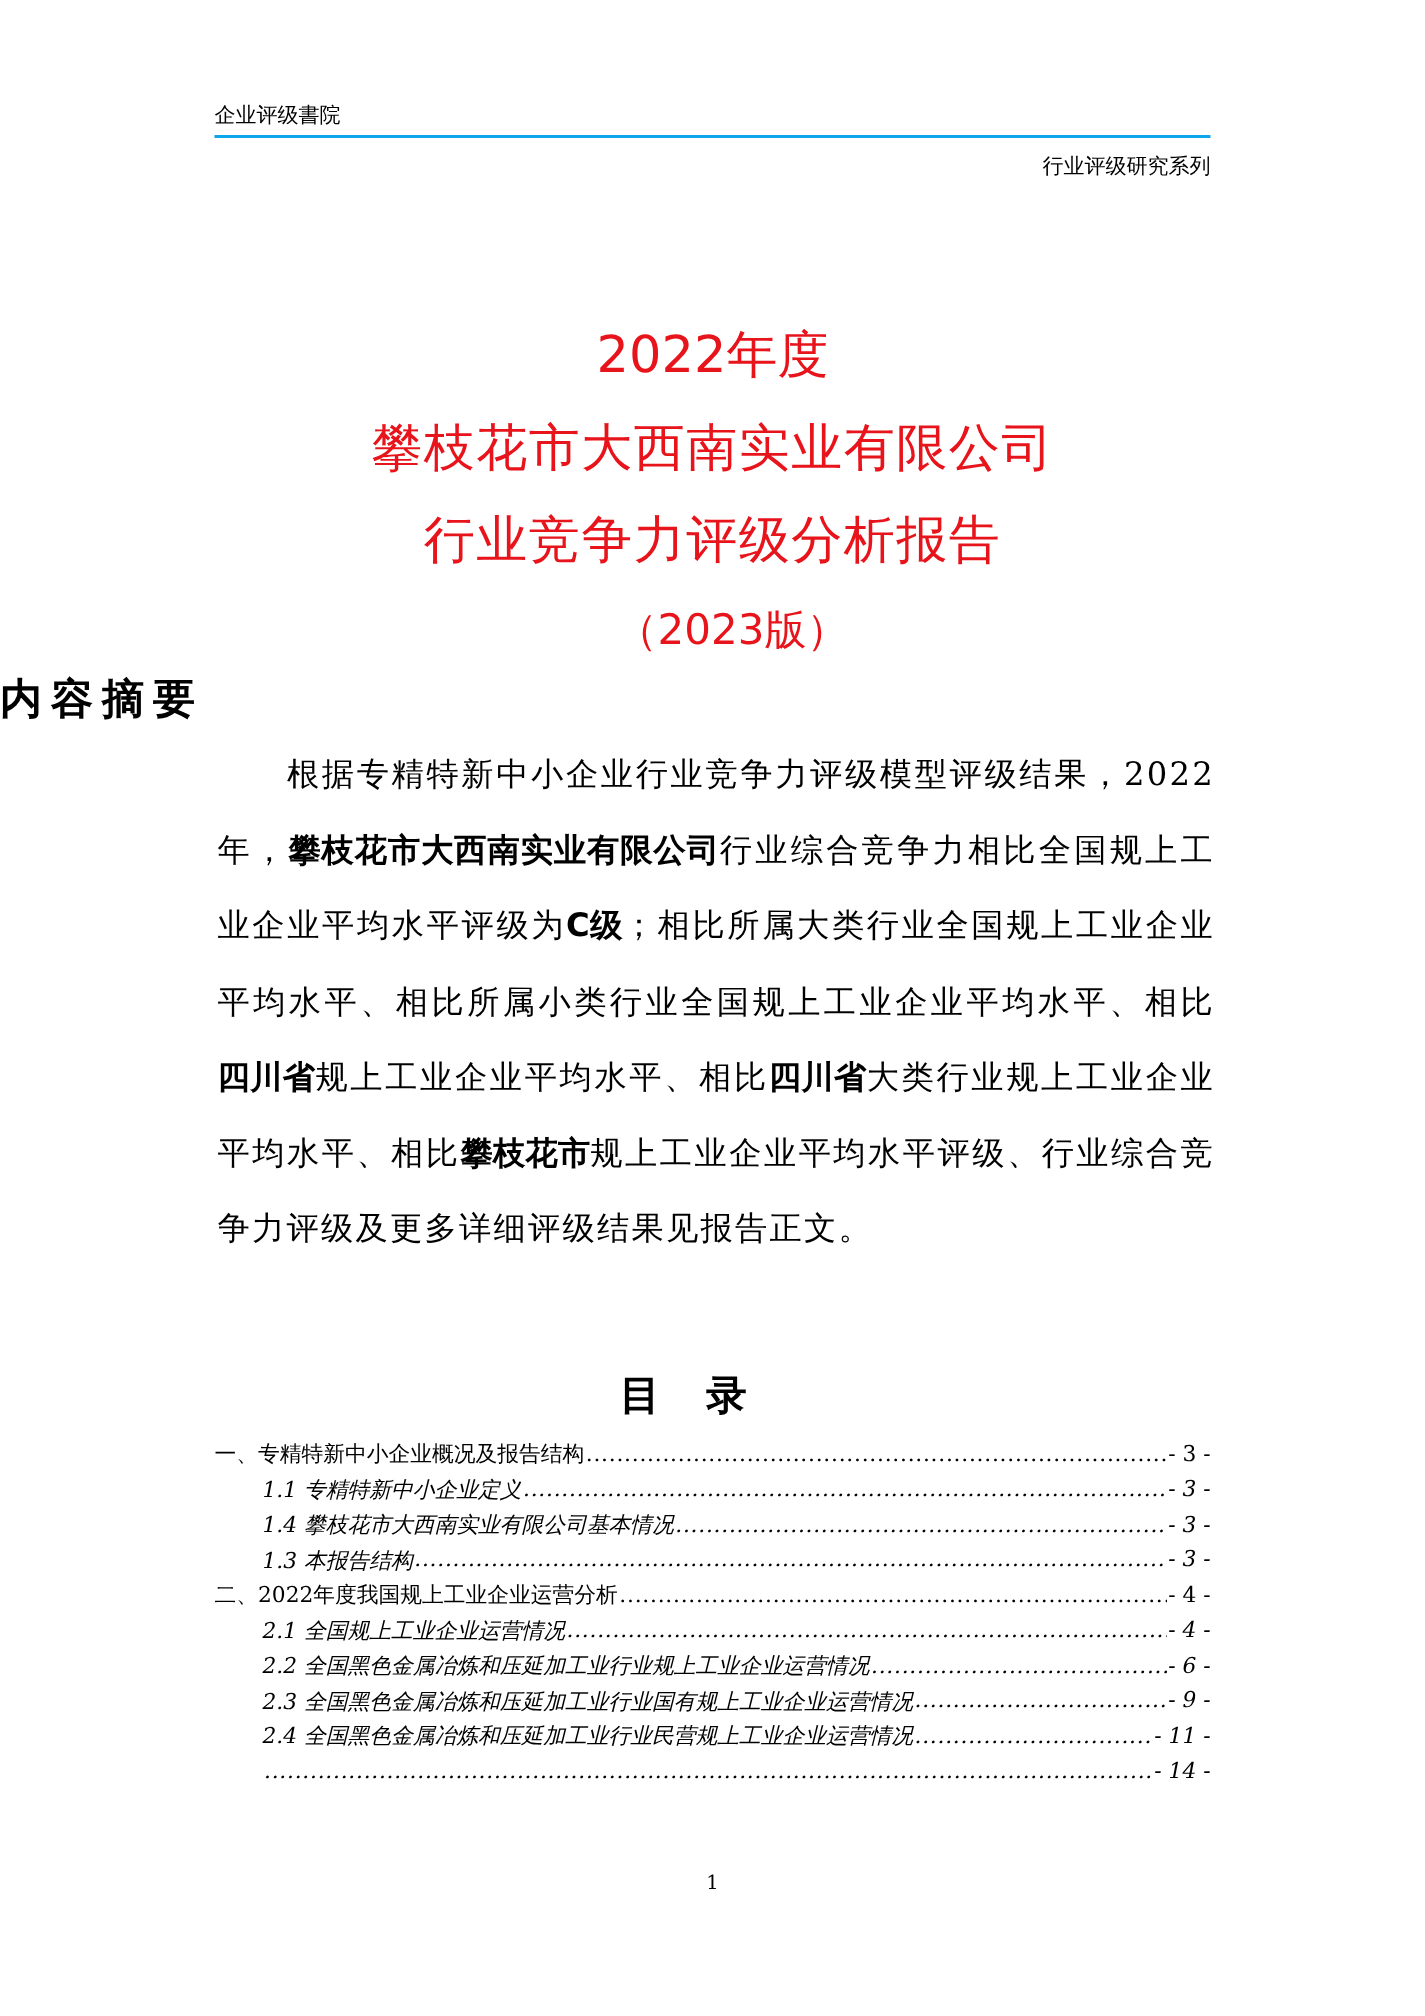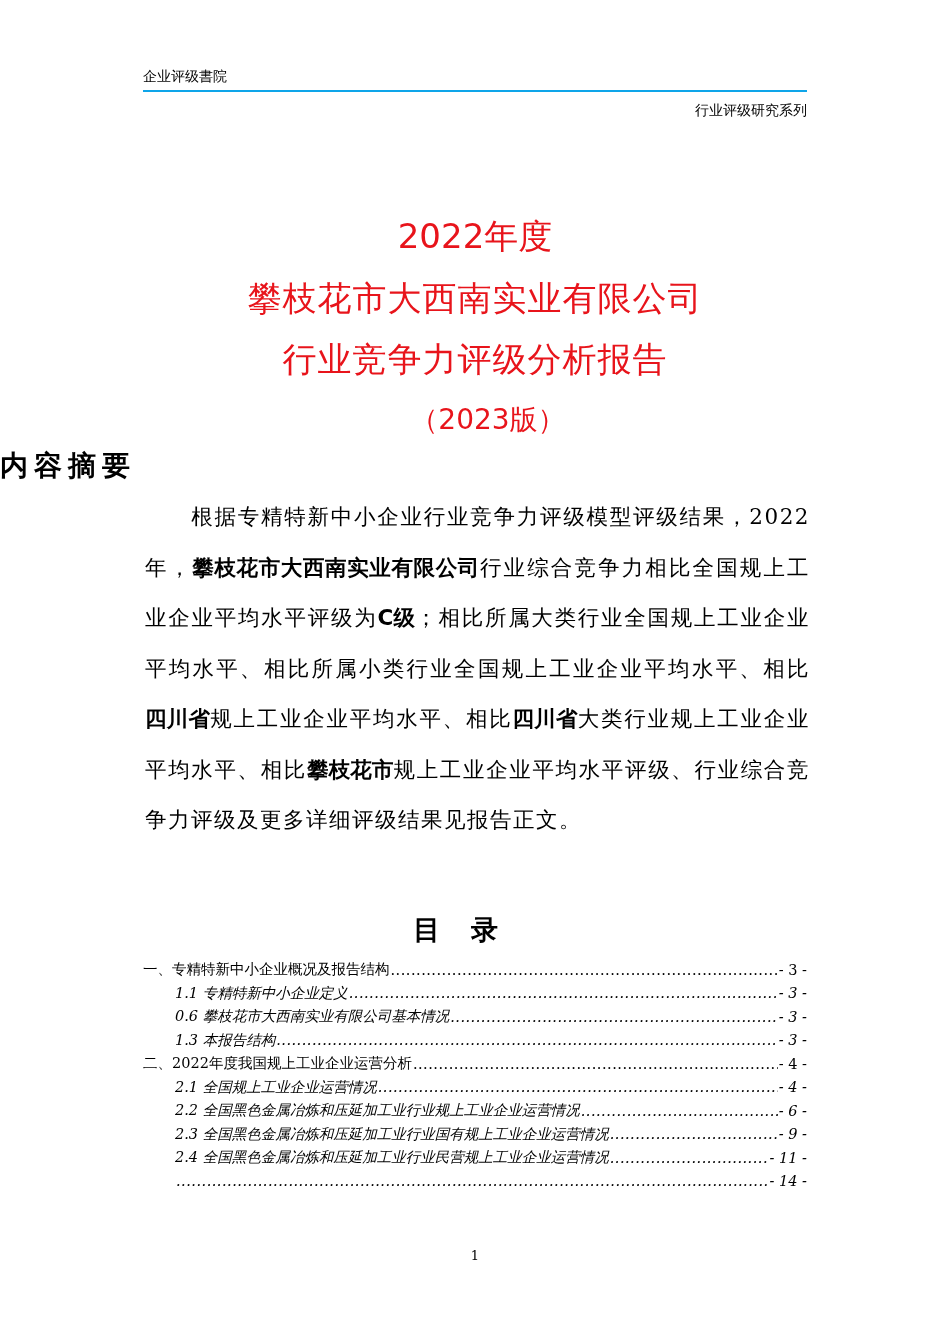--- a/index.html
+++ b/index.html
@@ -61,21 +61,21 @@
       <span class="label">一、专精特新中小企业概况及报告结构</span>
         <span class="dots"></span>
         <span class="pg">- 3 -</span>
     </div>
     <div class="toc-row l2">
       <span class="label">1.1 专精特新中小企业定义</span>
         <span class="dots"></span>
         <span class="pg">- 3 -</span>
     </div>
     <div class="toc-row l2">
-      <span class="label">0.6 攀枝花市大西南实业有限公司基本情况</span>
+      <span class="label">1.4 攀枝花市大西南实业有限公司基本情况</span>
         <span class="dots"></span>
         <span class="pg">- 3 -</span>
     </div>
     <div class="toc-row l2">
       <span class="label">1.3 本报告结构</span>
         <span class="dots"></span>
         <span class="pg">- 3 -</span>
     </div>
     <div class="toc-row l1">
       <span class="label">二、2022年度我国规上工业企业运营分析</span>

